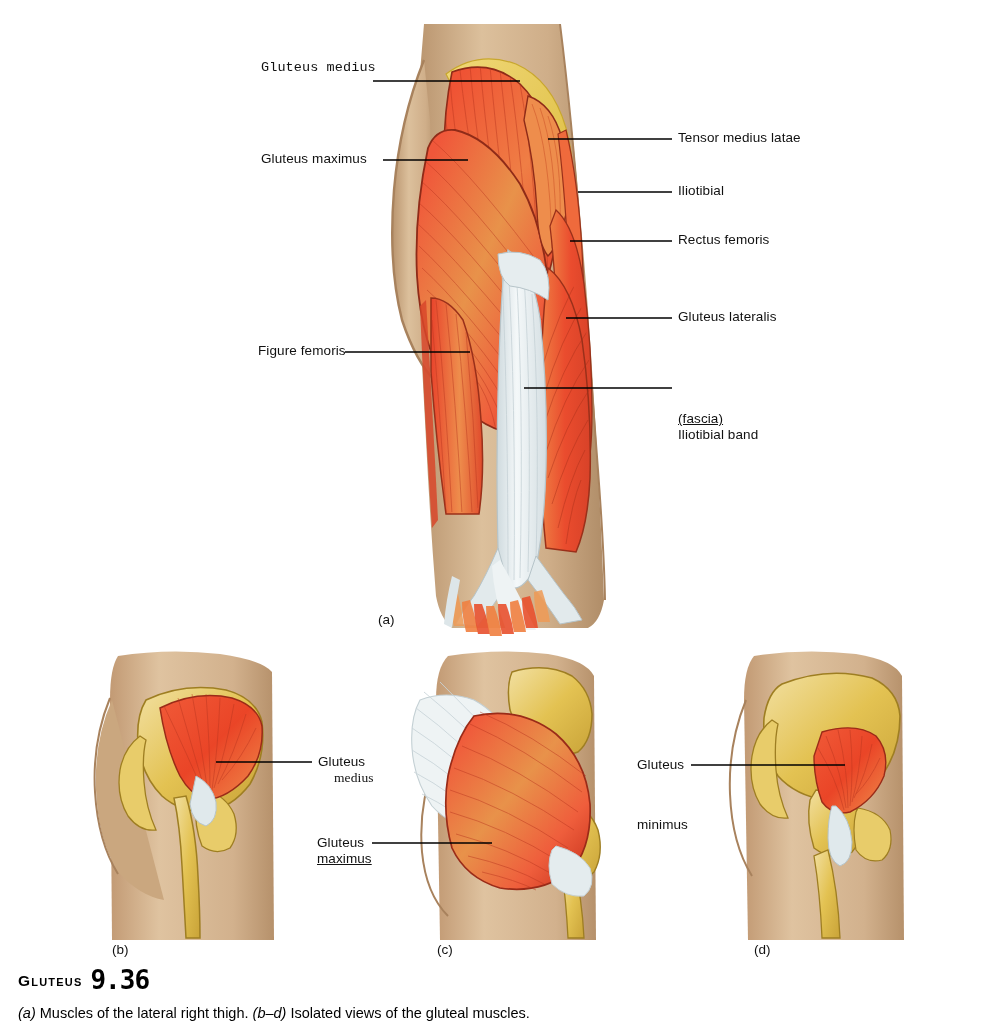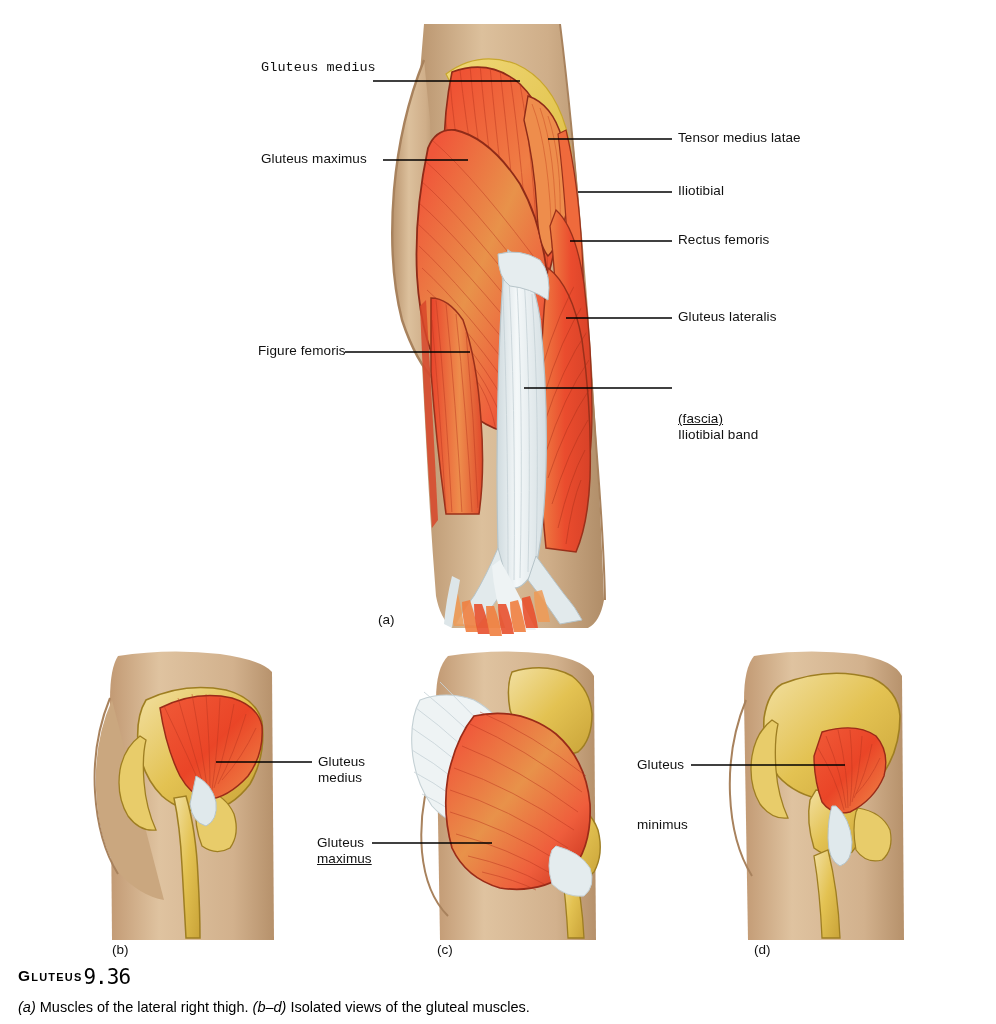--- a/index.html
+++ b/index.html
@@ -6,22 +6,22 @@
   body{width:996px;height:1024px;position:relative;overflow:hidden;
        font-family:"Liberation Sans","DejaVu Sans",sans-serif;color:#000;}
   .fig{position:absolute;left:0;top:0;width:996px;height:1024px;}
   .lbl{position:absolute;font-size:13.5px;line-height:15.5px;color:#111;white-space:pre;letter-spacing:.1px;}
   .lbl.r{text-align:left;}
   .lbl.l{text-align:left;}
   .panel-letter{position:absolute;font-size:13.5px;color:#111;}
   .caption{position:absolute;left:18px;top:962px;width:760px;}
   .cap-fig{font-size:15.5px;font-weight:bold;font-variant:small-caps;letter-spacing:1.2px;
            display:inline-block;vertical-align:baseline;}
-  .cap-num{font-size:21px;font-family:"DejaVu Sans Mono",monospace;letter-spacing:-1px;
-           display:inline-block;vertical-align:baseline;margin-left:1px;position:relative;top:3px;}
+  .cap-num{font-size:26px;font-family:"DejaVu Sans Mono",monospace;letter-spacing:-1px;
+           display:inline-block;vertical-align:baseline;margin-left:8px;position:relative;top:3px;font-weight:bold;}
   .cap-text{font-size:14.5px;margin-top:13px;color:#000000;}
   .cap-text i{font-style:italic;}
 </style>
 </head>
 <body>
 
 <div class="fig">
 
   <svg class="fig" viewBox="0 0 996 1024">
     <defs>
@@ -310,21 +310,21 @@
   <div class="lbl l" style="left:258px;top:343px;">Figure femoris</div>
 
   <div class="lbl r" style="left:678px;top:130px;">Tensor medius latae</div>
   <div class="lbl r" style="left:678px;top:183px;">Iliotibial</div>
   <div class="lbl r" style="left:678px;top:232px;">Rectus femoris</div>
   <div class="lbl r" style="left:678px;top:309px;">Gluteus lateralis</div>
   <div class="lbl r" style="left:678px;top:379px;margin-top:48px;">Iliotibial band</div>
   <div class="lbl r" style="left:678px;top:411px;text-decoration:underline;">(fascia)</div>
 
   <div class="lbl r" style="left:318px;top:754px;">Gluteus</div>
-  <div class="lbl r" style="left:318px;top:770px;">medius</div>
+  <div class="lbl r" style="left:334px;top:770px;font-family:Liberation Serif, serif;">medius</div>
 
   <div class="lbl l" style="left:317px;top:835px;">Gluteus</div>
   <div class="lbl l" style="left:317px;top:851px;text-decoration:underline;">maximus</div>
 
   <div class="lbl l" style="left:637px;top:757px;">Gluteus</div>
   <div class="lbl l" style="left:637px;top:773px;margin-top:44px;">minimus</div>
 
   <div class="panel-letter" style="left:378px;top:612px;">(a)</div>
   <div class="panel-letter" style="left:112px;top:942px;">(b)</div>
   <div class="panel-letter" style="left:437px;top:942px;">(c)</div>

